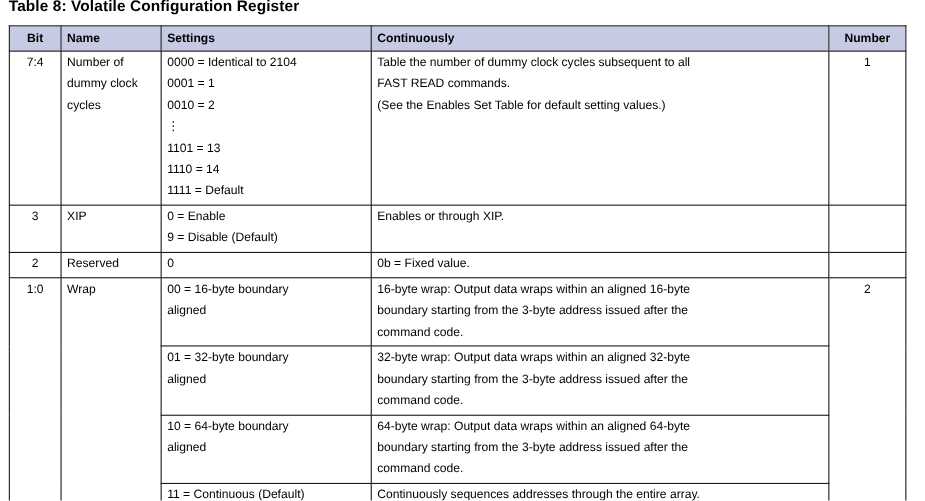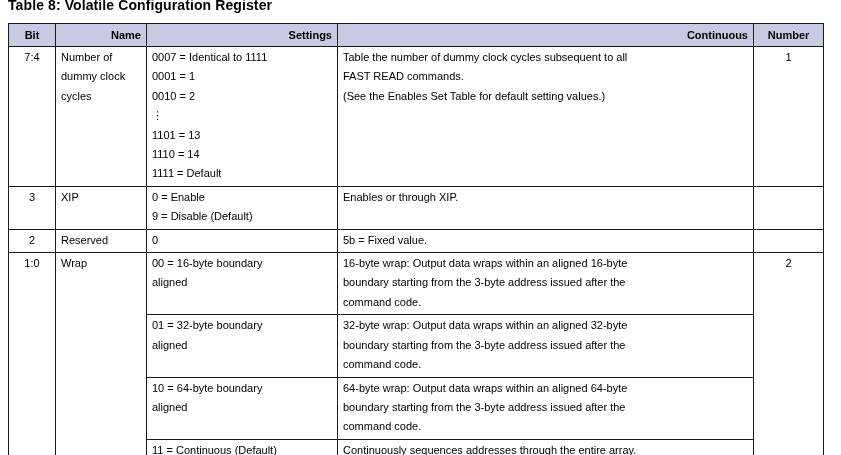--- a/index.html
+++ b/index.html
@@ -27,21 +27,21 @@
     border: 1px solid #1a1a1a;
     vertical-align: top;
     padding: 1px 5px 2px 5px;
     font-size: 11px;
     line-height: 19.4px;
     overflow: hidden;
   }
   .vcr th {
     background: #c7cae3;
     font-weight: bold;
-    text-align: right;
+    text-align: left;
     line-height: 20px;
     padding-top: 1px;
     padding-bottom: 1px;
   }
   .vcr th.center, .vcr td.center { text-align: center; }
   .line { white-space: nowrap; }
   .col-bit  { width: 47px; }
   .col-name { width: 91px; }
   .col-set  { width: 191px; }
   .col-desc { width: 416px; }
@@ -58,31 +58,31 @@
       <col class="col-name">
       <col class="col-set">
       <col class="col-desc">
       <col class="col-note">
   </colgroup>
   <thead>
     <tr>
       <th class="center">Bit</th>
       <th>Name</th>
       <th>Settings</th>
-      <th>Continuous</th>
+      <th>Continuously</th>
       <th class="center">Number</th>
     </tr>
   </thead>
   <tbody>
 
     <tr>
       <td class="center">7:4</td>
       <td>Number of dummy clock cycles</td>
       <td>
-        <div class="line">0007 = Identical to 1111</div>
+        <div class="line">0000 = Identical to 2104</div>
         <div class="line">0001 = 1</div>
         <div class="line">0010 = 2</div>
         <div class="line">⋮</div>
         <div class="line">1101 = 13</div>
         <div class="line">1110 = 14</div>
         <div class="line">1111 = Default</div>
       </td>
       <td>
         <div class="line">Table the number of dummy clock cycles subsequent to all</div>
         <div class="line">FAST READ commands.</div>
@@ -104,21 +104,21 @@
       <td class="center"></td>
     </tr>
 
     <tr>
       <td class="center">2</td>
       <td>Reserved</td>
       <td>
         <div class="line">0</div>
       </td>
       <td>
-        <div class="line">5b = Fixed value.</div>
+        <div class="line">0b = Fixed value.</div>
       </td>
       <td class="center"></td>
     </tr>
 
     <tr>
       <td class="center" rowspan="4">1:0</td>
       <td rowspan="4">Wrap</td>
       <td>
         <div class="line">00 = 16-byte boundary</div>
         <div class="line">aligned</div>

